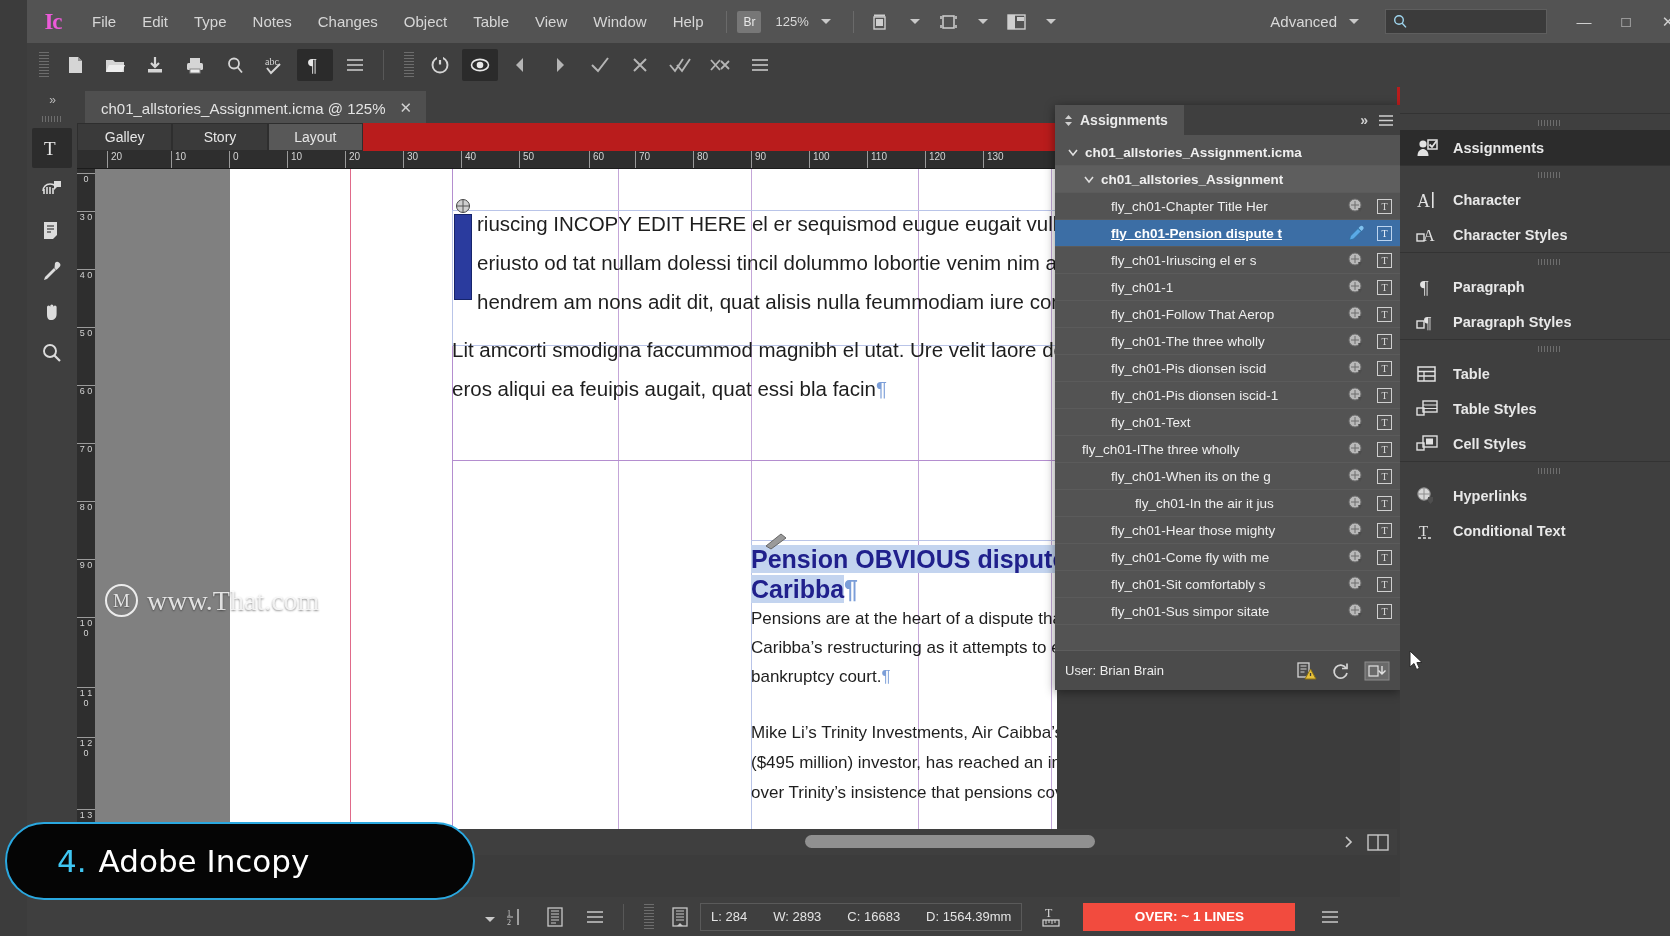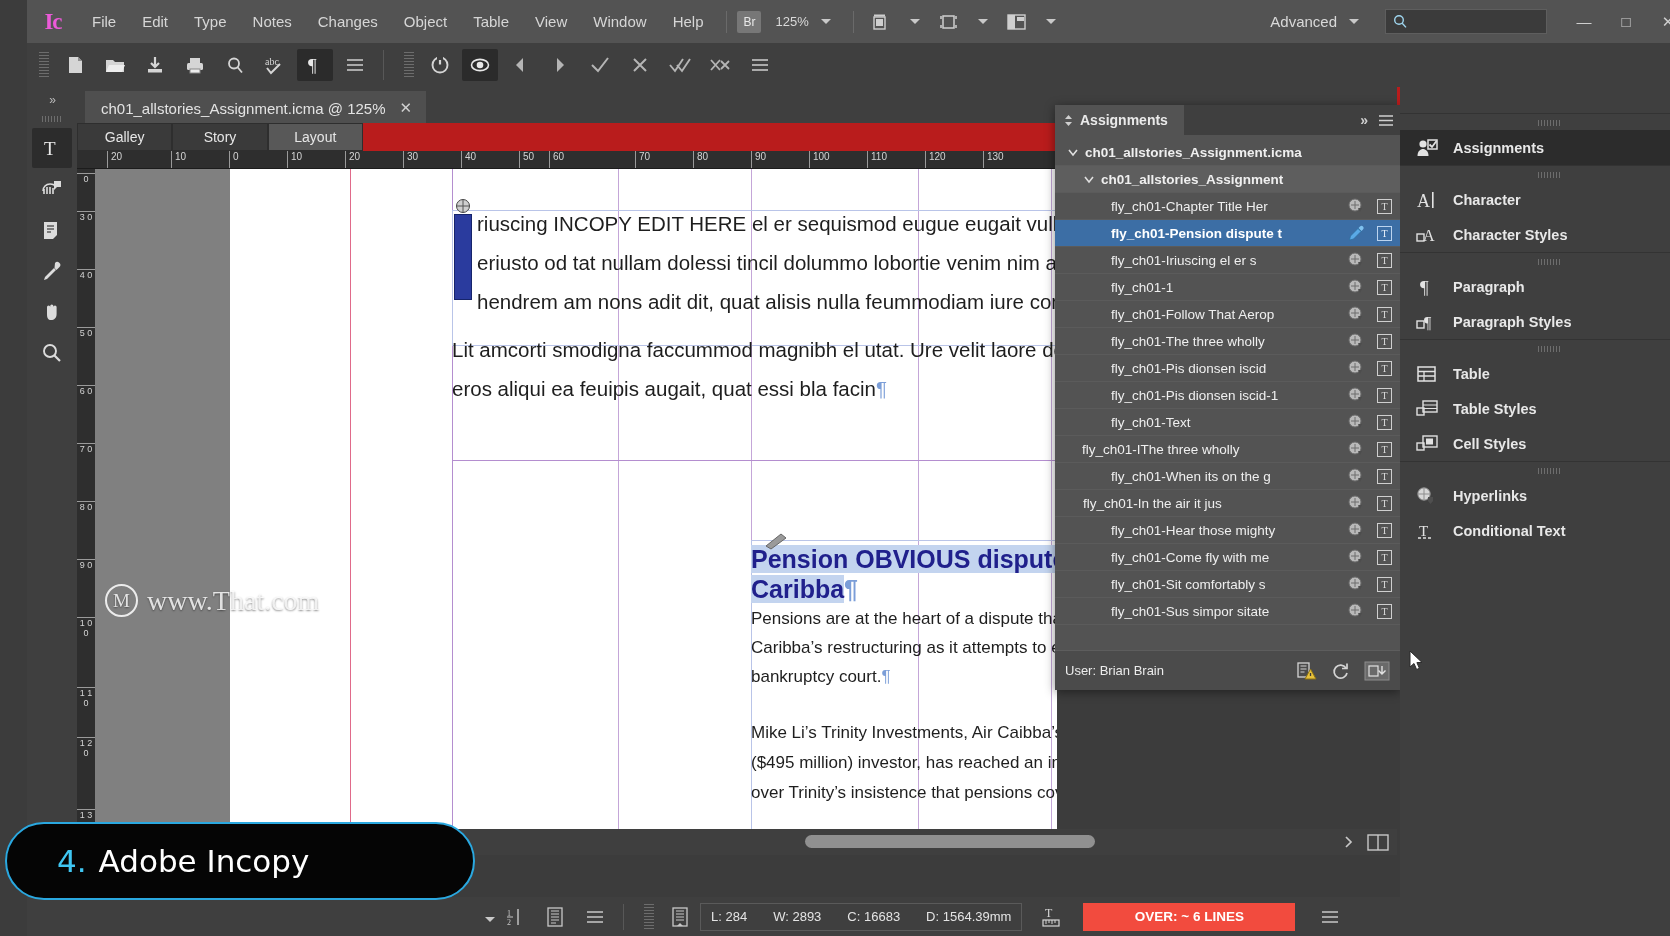--- a/index.html
+++ b/index.html
@@ -101,21 +101,21 @@
   .ap-tab{ position:absolute; left:0; top:0; height:30px; background:#535353;
     display:flex; align-items:center; padding:0 16px 0 8px; }
   .ap-tab .ttl{ font-size:14px; color:#eaeaea; font-weight:bold; margin-left:6px; }
   .ap-ctl{ position:absolute; right:6px; top:0; height:30px; display:flex; align-items:center; gap:10px; }
   .ap-list{ height:510px; overflow:hidden; padding-top:4px; }
   .arow{ height:27px; display:flex; align-items:center; position:relative;
     border-bottom:1px solid #5b5b5b; }
   .arow.sel{ background:#3c6ea5; }
   .arow.sel2{ background:#5e5e5e; }
   .arow .lbl{ font-size:13.5px; color:#efefef; }
-  .arow.sel .lbl{ font-weight:bold; color:#fff; }
+  .arow.sel .lbl{ font-weight:bold; color:#fff;text-decoration:underline; }
   .arow .icons{ position:absolute; right:8px; display:flex; gap:12px; align-items:center; }
   .disc{ width:17px; height:17px; }
   .tbox{ width:15px;height:15px;border:1px solid #cfcfcf; color:#dcdcdc; font-size:10px;
     display:flex;align-items:center;justify-content:center; font-family:"Liberation Serif",serif;}
   .arow.sel .tbox{ border-color:#bcd4ef; color:#eaf2fb; }
   .ap-foot{ position:absolute; left:0; bottom:0; width:345px; height:40px; background:#4b4b4b;
     border-top:1px solid #5d5d5d; display:flex; align-items:center; padding:0 10px; }
   .ap-foot .u{ font-size:13px; color:#ececec; }
   .ap-foot .fi{ display:flex; gap:14px; margin-left:auto; align-items:center; }
 
@@ -387,21 +387,21 @@
 
   <div class="ruler-h">
     <div class="rtick" style="left:30px">20</div>
     <div class="rtick" style="left:94px">10</div>
     <div class="rtick" style="left:152px">0</div>
     <div class="rtick" style="left:210px">10</div>
     <div class="rtick" style="left:268px">20</div>
     <div class="rtick" style="left:326px">30</div>
     <div class="rtick" style="left:384px">40</div>
     <div class="rtick" style="left:442px">50</div>
-    <div class="rtick" style="left:472px">60</div>
+    <div class="rtick" style="left:512px">60</div>
     <div class="rtick" style="left:558px">70</div>
     <div class="rtick" style="left:616px">80</div>
     <div class="rtick" style="left:674px">90</div>
     <div class="rtick" style="left:732px">100</div>
     <div class="rtick" style="left:790px">110</div>
     <div class="rtick" style="left:848px">120</div>
     <div class="rtick" style="left:906px">130</div>
   </div>
   <div class="ruler-v">
     <div class="vtick" style="top:4px">0</div>
@@ -607,21 +607,21 @@
         <span class="lbl">fly_ch01-When its on the g</span>
         <span class="icons">
           <svg class="disc" viewBox="0 0 17 17">
               <circle cx="7" cy="7" r="6" fill="#b9b9b9" stroke="#6d6d6d"></circle>
               <path d="M3 7 h8 M7 3 v8" stroke="#6d6d6d" stroke-width="1"></path>
               <path d="M10 10 l4 0 l-2 4 z" fill="#4d4d4d"></path>
             </svg>
           <span class="tbox">T</span>
           </span>
       </div>
-      <div class="arow" style="padding-left:28px">
+      <div class="arow" style="padding-left:80px">
         <span class="lbl">fly_ch01-In the air it jus</span>
         <span class="icons">
           <svg class="disc" viewBox="0 0 17 17">
               <circle cx="7" cy="7" r="6" fill="#b9b9b9" stroke="#6d6d6d"></circle>
               <path d="M3 7 h8 M7 3 v8" stroke="#6d6d6d" stroke-width="1"></path>
               <path d="M10 10 l4 0 l-2 4 z" fill="#4d4d4d"></path>
             </svg>
           <span class="tbox">T</span>
           </span>
       </div>
@@ -861,21 +861,21 @@
       <span>C: 16683</span>
       <span>D: 1564.39mm</span>
     </div>
     <div class="sb-btn" style="margin-left:12px">
       <svg width="20" height="24" viewBox="0 0 20 24">
           <text x="4" y="12" font-size="12" fill="#d6d6d6" font-family="Liberation Serif, serif">T</text>
           <rect x="2" y="15" width="16" height="6" fill="none" stroke="#d6d6d6" stroke-width="1.2"></rect>
           <path d="M5 15v4M8 15v3M11 15v4M14 15v3" stroke="#d6d6d6" stroke-width="1"></path>
         </svg>
       </div>
-    <div class="overbadge">OVER:  ~ 6 LINES</div>
+    <div class="overbadge">OVER:  ~ 1 LINES</div>
     <div class="sb-btn" style="margin-left:18px">
       <svg width="18" height="14" viewBox="0 0 18 14">
           <path d="M1 2h16M1 7h16M1 12h16" stroke="#c8c8c8" stroke-width="1.7"></path>
         </svg>
       </div>
   </div>
 
   <div class="caption">
     <span class="num">4.</span>
     <span class="txt">Adobe Incopy</span>

